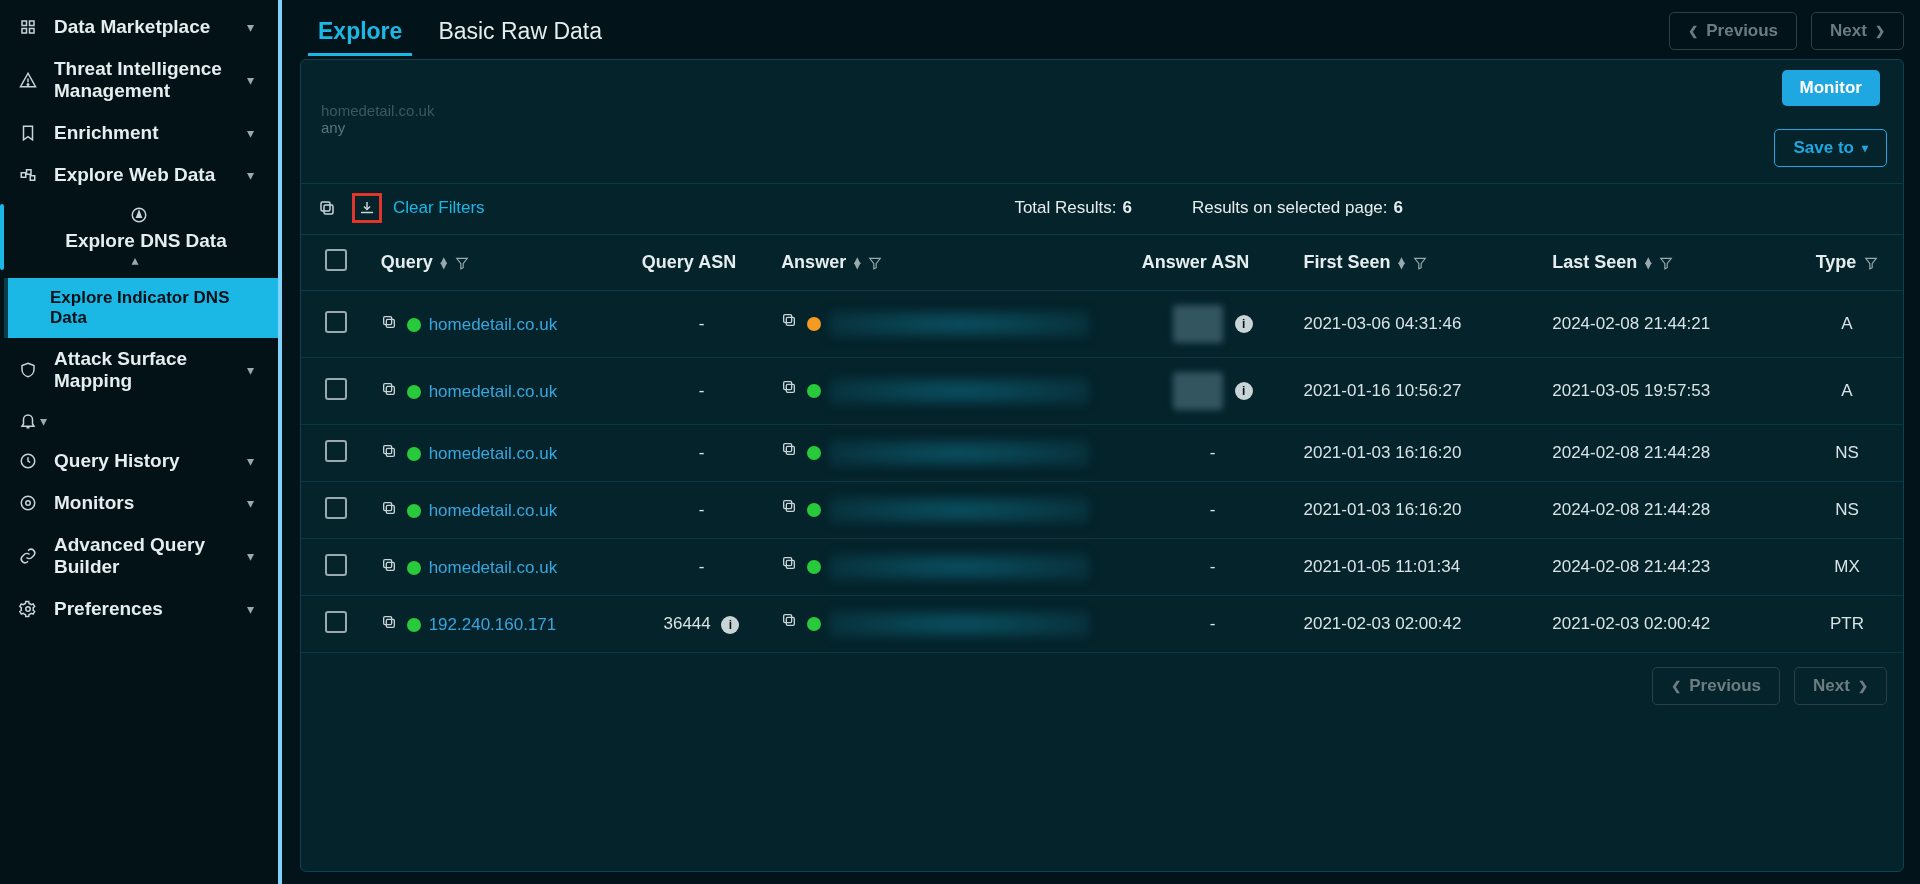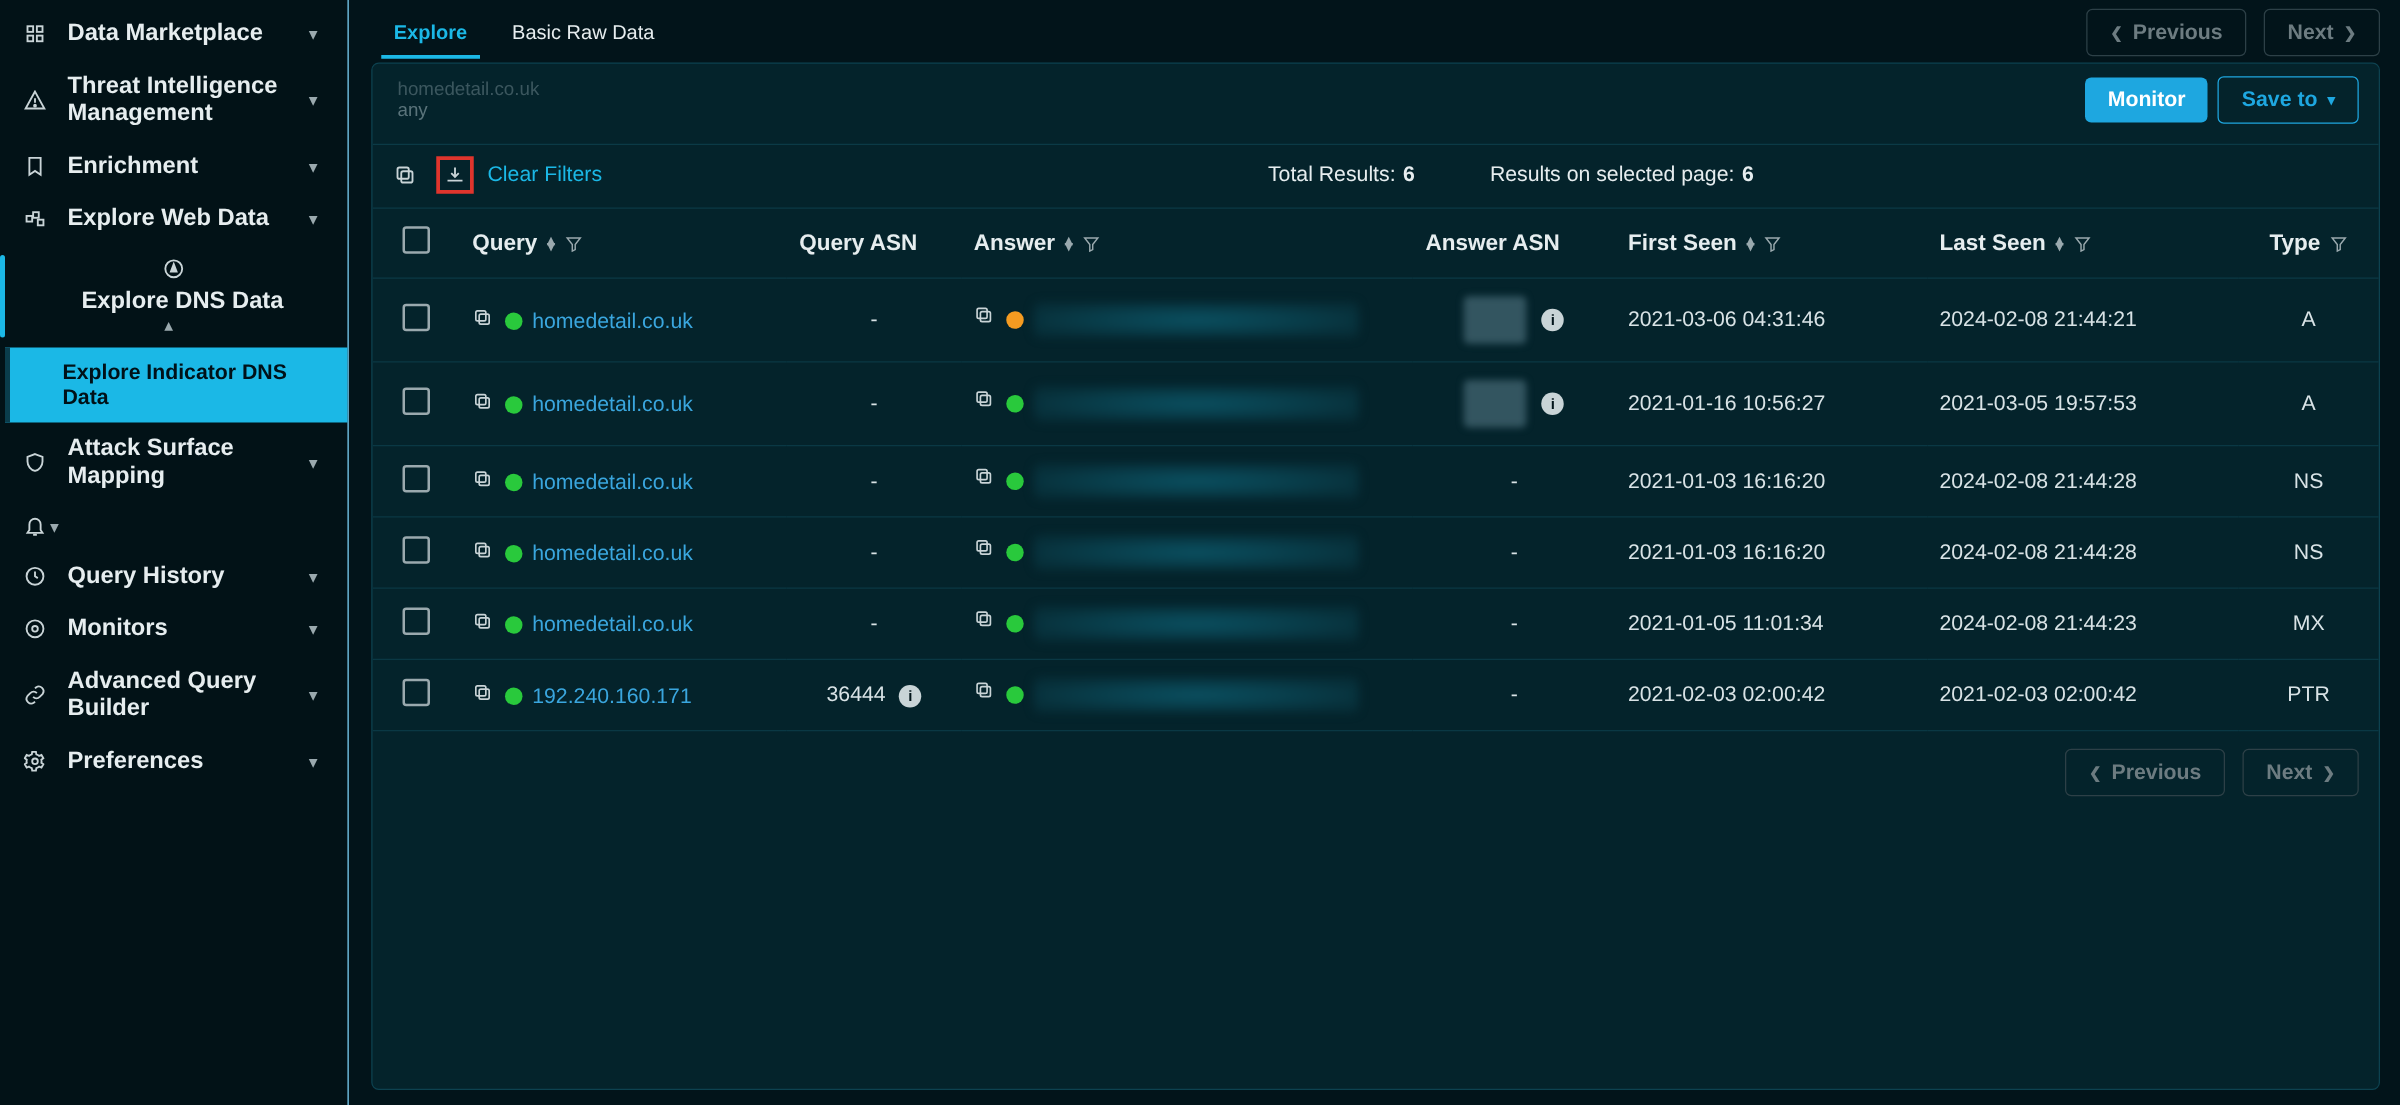--- a/index.html
+++ b/index.html
@@ -29,21 +29,21 @@
     font-family:Arial, Helvetica, sans-serif;
     color:var(--text);
     font-size:17px;
     overflow:hidden;
   }
   .app{display:flex;width:100%;height:884px;}
   
   .sidebar{
     width:278px;
     background:var(--bg-darker);
-    border-right:1px solid #7dd3fc;
+    border-right:4px solid #7dd3fc;
     padding-top:6px;
     position:relative;
   }
   .side-item{
     display:flex;
     align-items:center;
     padding:10px 16px 10px 16px;
     cursor:pointer;
     position:relative;
   }
@@ -99,21 +99,21 @@
     line-height:24px;
     z-index:20;
     border-radius:2px;
   }
   
   .main{flex:1;padding:6px 16px 12px 18px;display:flex;flex-direction:column;}
   .top-row{display:flex;align-items:center;justify-content:space-between;margin-bottom:4px;padding-right:0;}
   .tabs{display:flex;align-items:flex-end;}
   .tab{
     padding:12px 18px 10px;
-    font-size:16px;
+    font-size:23px;
     color:var(--text);
     cursor:pointer;
   }
   .tab.active{color:var(--accent-strong);font-weight:600;position:relative;}
   .tab.active::after{content:"";position:absolute;left:8px;right:8px;bottom:-1px;height:3px;background:var(--accent-strong);}
   .top-buttons{display:flex;gap:14px;}
   .btn{
     display:inline-flex;
     align-items:center;
     gap:8px;
@@ -138,21 +138,21 @@
   }
   .panel-head{
     display:flex;
     justify-content:space-between;
     align-items:center;
     padding:10px 16px 16px 20px;
     border-bottom:1px solid #0b3a46;
   }
   .panel-head .left-query{display:flex;flex-direction:column;font-size:15px;color:#7e959c;}
   .panel-head .left-query .small{font-size:15px;}
-  .panel-head .right-controls{display:flex;align-items:center;gap:8px;}
+  .panel-head .right-controls{display:flex;align-items:center;gap:23px;flex-direction:column;}
   .toolbar-row{
     display:flex;
     align-items:center;
     padding:10px 20px 12px 12px;
     gap:12px;
     border-bottom:1px solid #0b3a46;
     position:relative;
   }
   .toolbar-row .spacer{flex:0 0 auto; width:460px;}
   .toolbar-row .results-block{display:flex;align-items:center;gap:60px;margin-left:auto;margin-right:480px;}

